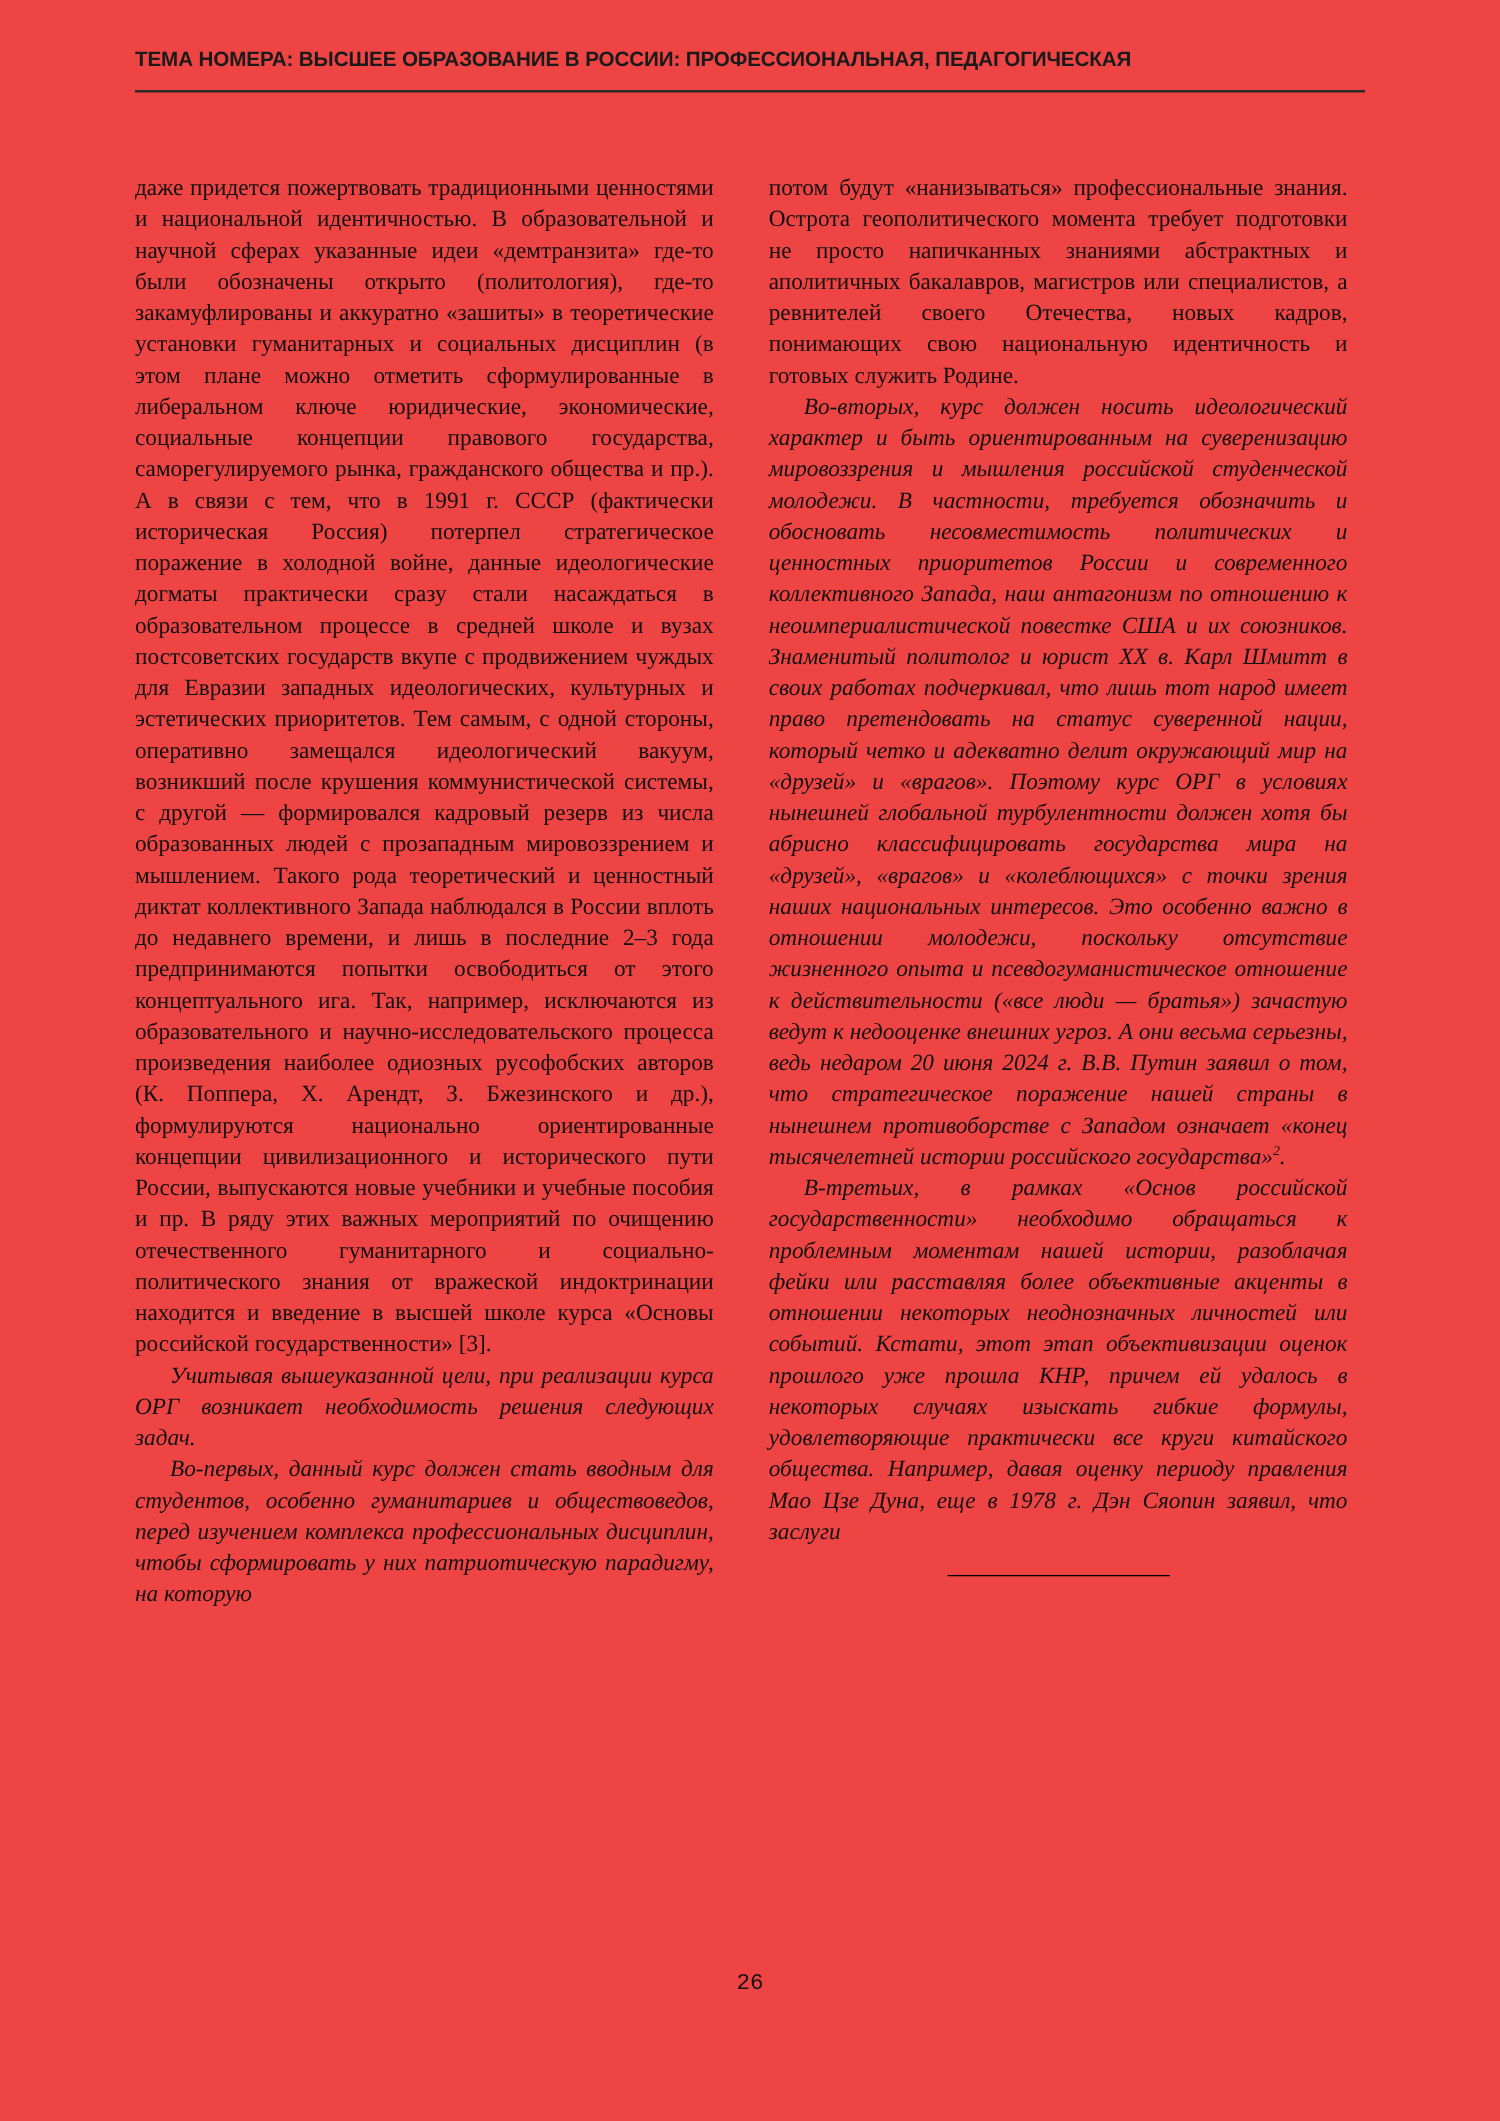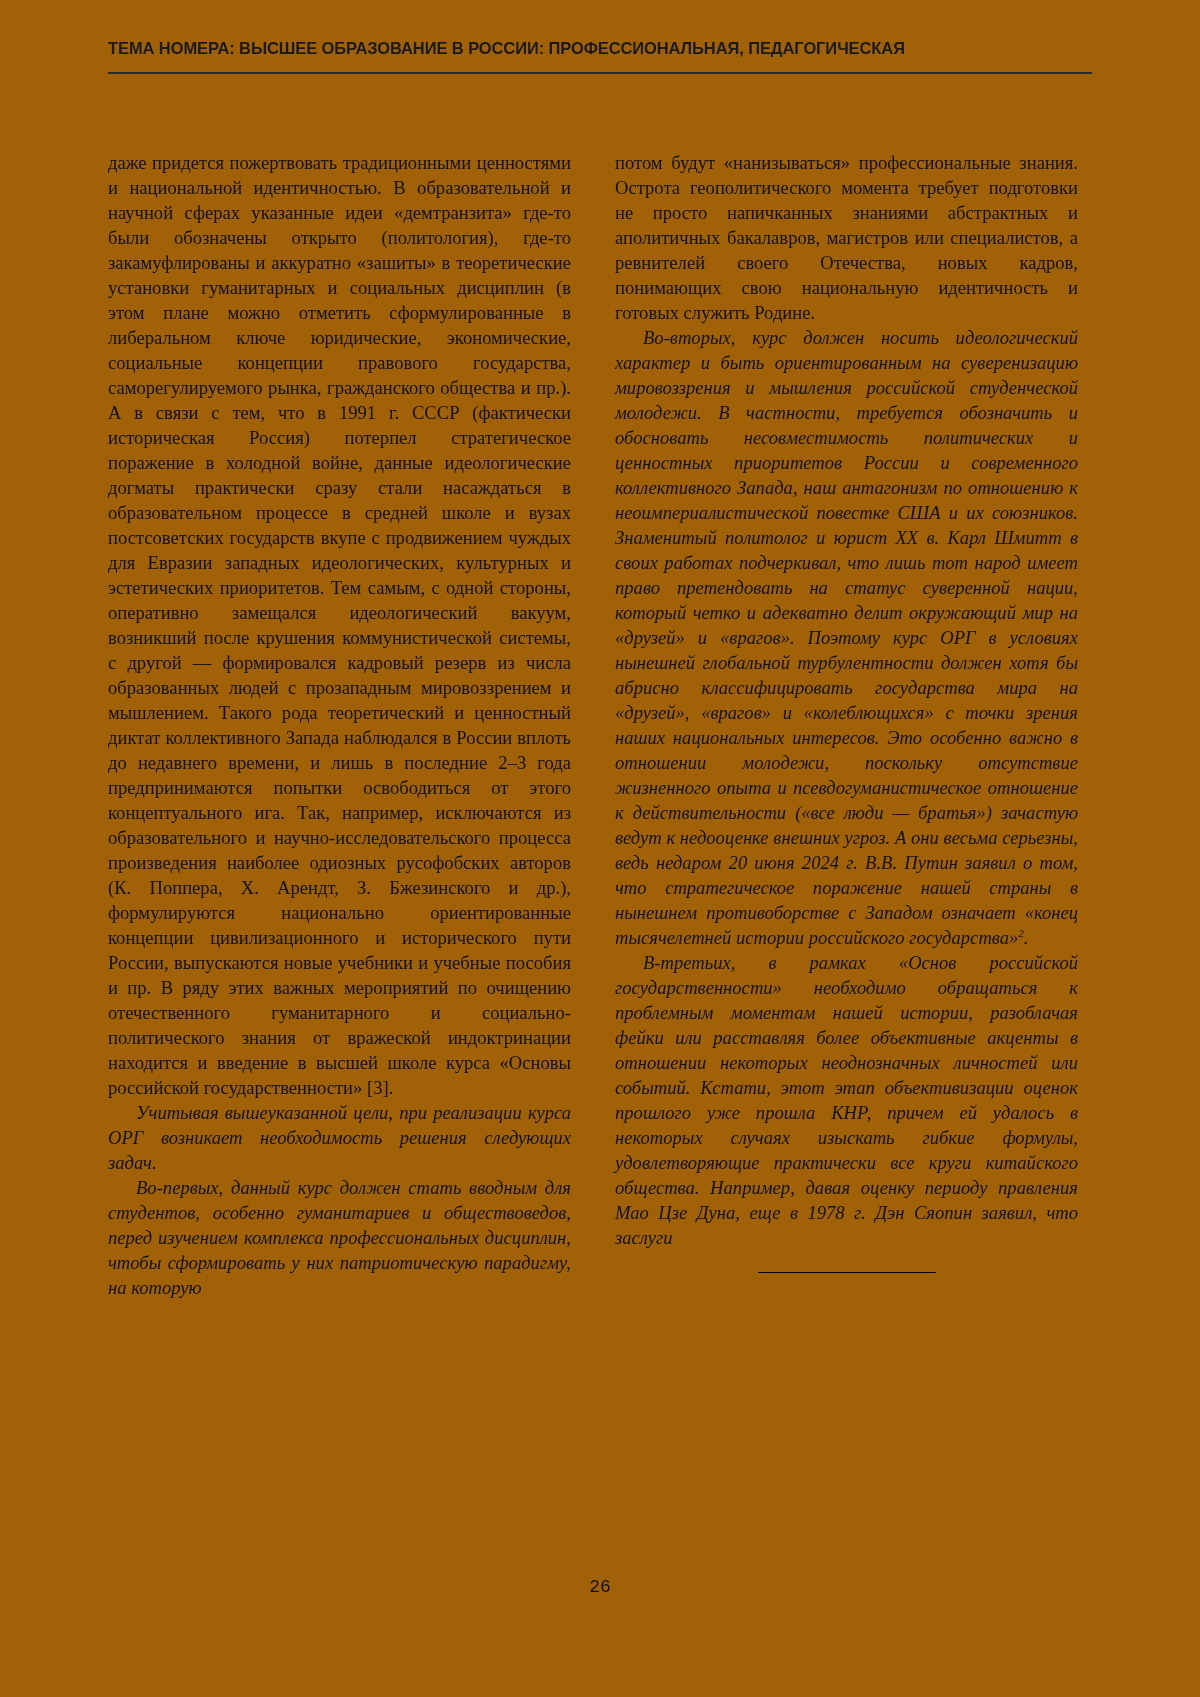--- a/index.html
+++ b/index.html
@@ -5,21 +5,21 @@
   html, body {
     margin: 0;
     padding: 0;
     background: #ffffff;
   }
   .page {
     position: relative;
     width: 1200px;
     height: 1697px;
     margin: 0 auto;
-    background: #a16207;
+    background: #ef4444;
     box-sizing: border-box;
     font-family: "Liberation Serif", serif;
     color: #000000;
   }
   .header {
     position: absolute;
     left: 108px;
     top: 38px;
     width: 984px;
   }
@@ -34,21 +34,21 @@
   }
   .header-rule {
     margin-top: 12px;
     border: 0;
     border-top: 2.4px solid #2b2b2b;
     width: 100%;
   }
   .columns {
     position: absolute;
     left: 108px;
-    top: 150px;
+    top: 138px;
     width: 984px;
     display: flex;
     gap: 44px;
   }
   .col {
     width: 463px;
   }
   .col p {
     margin: 0;
     font-size: 18.6px;

